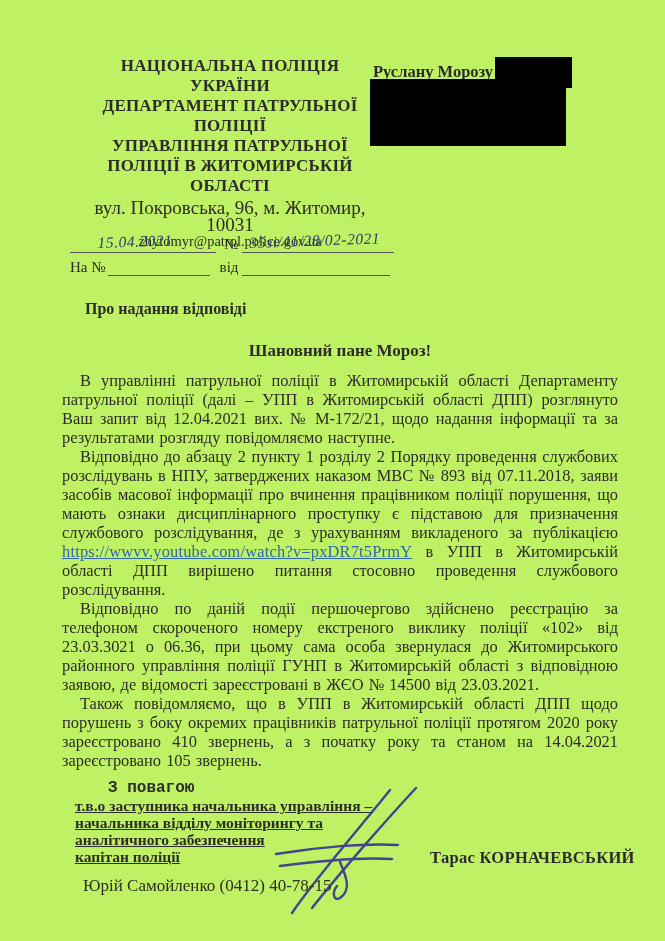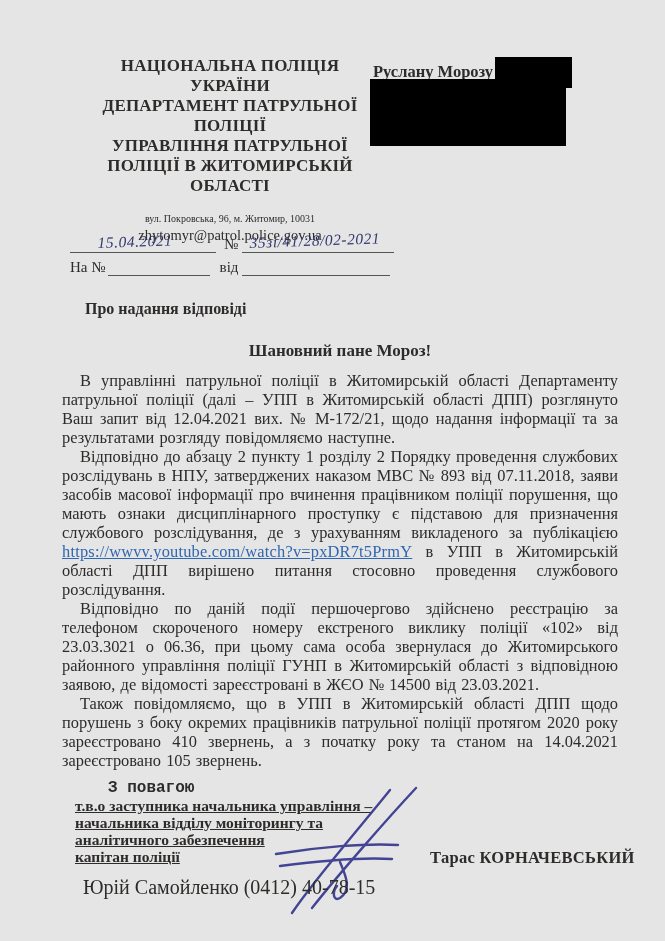--- a/index.html
+++ b/index.html
@@ -1,23 +1,23 @@
 <!DOCTYPE html>
 <html><head>
 <meta charset="utf-8">
 <style>
   html,body{margin:0;padding:0;background:#ffffff;}
   .page{
-    position:relative;width:665px;height:941px;background:#e5e5e5;overflow:hidden;
+    position:relative;width:665px;height:941px;background:#bef264;overflow:hidden;
     font-family:"Liberation Serif","DejaVu Serif",serif;color:#2e2c2a;
   }
   
   .letterhead{position:absolute;left:88px;top:56px;width:284px;text-align:center;}
   .org-line{font-weight:bold;font-size:17px;line-height:20px;letter-spacing:.2px;}
-  .addr{font-size:10px;line-height:17px;margin-top:14px;}
+  .addr{font-size:19px;line-height:17px;margin-top:3px;}
   .email{font-size:14.5px;line-height:17px;}
   
   .ref-row{position:absolute;display:flex;align-items:flex-end;font-size:15px;}
   .ref-row-1{left:70px;top:234px;height:19px;}
   .ref-row-2{left:70px;top:257px;height:19px;}
   .blank{display:inline-block;border-bottom:1px solid #555;position:relative;height:18px;}
   .b-date{width:146px;}
   .b-num{width:152px;}
   .b-in{width:102px;}
   .b-from{width:148px;}
@@ -44,21 +44,21 @@
   .body-text p{
     margin:0;text-align:justify;text-indent:18px;
     font-size:16.4px;line-height:19px;word-spacing:1px;
   }
   .doc-link{color:#2f67b1;text-decoration:underline;letter-spacing:.2px;}
   
   .closing{position:absolute;left:75px;top:779px;}
   .regards{font-weight:bold;font-size:16px;padding-left:33px;line-height:18px;font-family:Liberation Mono, monospace;}
   .title-line{font-weight:bold;font-size:15.5px;line-height:17px;text-decoration:underline;}
   .signer-name{position:absolute;left:430px;top:848px;font-weight:bold;font-size:16.5px;letter-spacing:.3px;}
-  .footer-contact{position:absolute;left:83px;top:876px;font-size:20px;}
+  .footer-contact{position:absolute;left:83px;top:876px;font-size:17px;}
   .signature{position:absolute;left:266px;top:780px;width:230px;height:140px;}
 </style>
 </head>
 <body>
 
 <div class="page">
 
   <div class="letterhead">
     <div class="org-line">НАЦІОНАЛЬНА ПОЛІЦІЯ УКРАЇНИ</div>
     <div class="org-line">ДЕПАРТАМЕНТ ПАТРУЛЬНОЇ ПОЛІЦІЇ</div>

